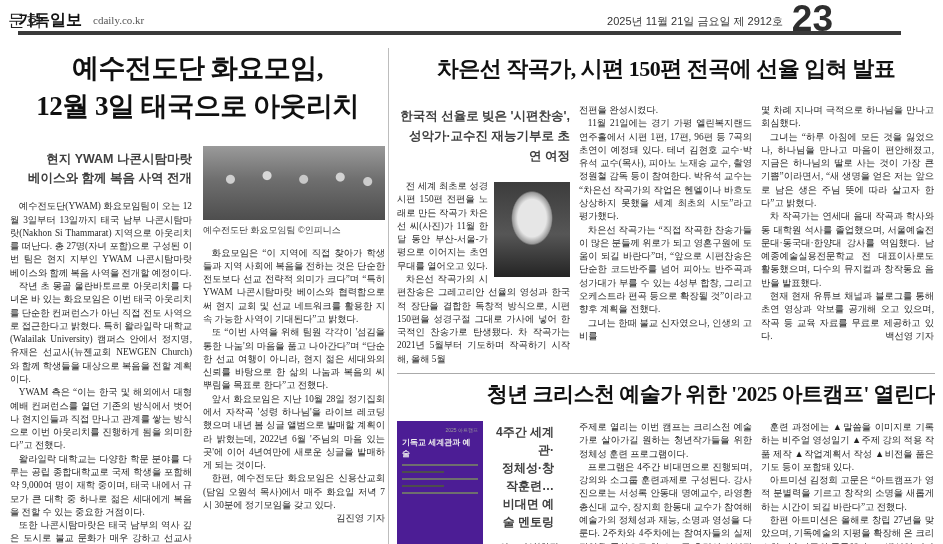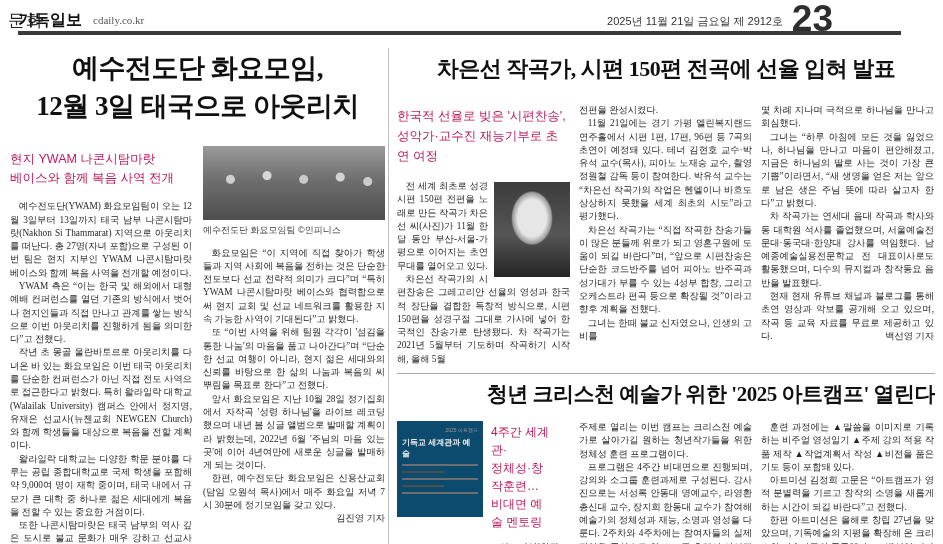--- a/index.html
+++ b/index.html
@@ -16,21 +16,21 @@
   .mast-rule { position:absolute; left:10px; top:31px; width:883px; height:4px; background:#3a3a3a; }
 
   
   .vdivider { position:absolute; left:388px; top:48px; bottom:0; width:1px; background:#bdbdbd; }
   .hdivider-right { position:absolute; left:397px; right:8px; top:373px; height:1px; background:#aaa; }
 
   
   .para { font-size:9.3px; line-height:1.43; text-align:justify; text-indent:0.95em; color:#262626; }
   .para.noindent { text-indent:0; }
   .byline { float:right; font-size:9.3px; color:#262626; }
-  .subtitle { font-family:"Liberation Sans","DejaVu Sans",sans-serif; font-weight:normal; color:#be185d; }
+  .subtitle { font-family:"Liberation Sans","DejaVu Sans",sans-serif; font-weight:bold; color:#404040;text-align:right; }
 
   
   .article-left { position:absolute; left:10px; top:38px; width:375px; height:506px; overflow:hidden; }
   .headline-left { text-align:center; font-weight:bold; font-size:27px; line-height:1.4; color:#101010; letter-spacing:-0.5px; margin-top:12px; }
   .left-body { display:flex; gap:11px; margin-top:20px; }
   .lcol { width:182px; }
   .left-subtitle { font-size:12.5px; line-height:1.55; margin:4px 0 12px 0; }
   .group-photo { width:183px; height:74px;
      background:
        radial-gradient(circle at 15% 45%, #cfcfcf 0 4px, transparent 5px),
@@ -48,21 +48,21 @@
   .rcol { width:173px; }
   .tr-subtitle { font-size:12.5px; line-height:1.6; margin:2px 0 14px 0; }
   .portrait { float:right; width:76px; height:95px; margin:2px 0 4px 6px;
      background: radial-gradient(ellipse 26px 34px at 50% 38%, #e6e6e6 0 55%, #9a9a9a 75%, transparent 80%),
                  linear-gradient(180deg,#3c3c3c 0%,#565656 55%,#242424 100%); }
 
   .article-br { position:absolute; left:397px; top:378px; width:538px; height:166px; overflow:hidden; }
   .headline-br { text-align:right; font-weight:bold; font-size:21px; color:#101010; letter-spacing:-0.5px; margin-top:2px; white-space:nowrap; }
   .br-body { display:flex; gap:9px; margin-top:13px; }
   .br-col1 { width:173px; display:flex; gap:8px; }
-  .poster { width:86px; height:96px; background:#0c4a6e; position:relative; flex:none; padding:6px 5px; }
+  .poster { width:86px; height:123px; background:#4c1d95; position:relative; flex:none; padding:6px 5px; }
   .poster-kicker { font-family:"Liberation Sans","DejaVu Sans",sans-serif; font-size:5px; color:#9b9b9b; text-align:right; }
   .poster-title { font-family:"Liberation Sans","DejaVu Sans",sans-serif; font-size:8px; font-weight:bold; color:#f0f0f0; margin-top:4px; }
   .poster-bar { height:2px; background:#6e6e6e; margin-top:5px; }
   .poster-bar.short { width:55%; background:#4d4d4d; }
   .br-col1-right { width:79px; }
   .br-subtitle { font-size:12px; line-height:1.5; margin:2px 16px 10px 0; }
 </style>
 </head>
 <body>
 
@@ -83,22 +83,22 @@
     <span>예수전도단 화요모임,</span><br>
     <span>12월 3일 태국으로 아웃리치</span>
   </h1>
   <div class="left-body">
     <div class="lcol">
       <div class="subtitle left-subtitle">
         <span>현지 YWAM 나콘시탐마랏</span><br>
         <span>베이스와 함께 복음 사역 전개</span>
       </div>
       <p class="para">예수전도단(YWAM) 화요모임팀이 오는 12월 3일부터 13일까지 태국 남부 나콘시탐마랏(Nakhon Si Thammarat) 지역으로 아웃리치를 떠난다. 총 27명(자녀 포함)으로 구성된 이번 팀은 현지 지부인 YWAM 나콘시탐마랏 베이스와 함께 복음 사역을 전개할 예정이다.</p>
+      <p class="para">작년 초 몽골 울란바토르로 아웃리치를 다녀온 바 있는 화요모임은 이번 태국 아웃리치를 단순한 컨퍼런스가 아닌 직접 전도 사역으로 접근한다고 밝혔다. 특히 왈라일락 대학교(Walailak University) 캠퍼스 안에서 정지명, 유재은 선교사(뉴젠교회 NEWGEN Church)와 함께 학생들을 대상으로 복음을 전할 계획이다.</p>
       <p class="para">YWAM 측은 “이는 한국 및 해외에서 대형 예배 컨퍼런스를 열던 기존의 방식에서 벗어나 현지인들과 직접 만나고 관계를 쌓는 방식으로 이번 아웃리치를 진행하게 됨을 의미한다”고 전했다.</p>
-      <p class="para">작년 초 몽골 울란바토르로 아웃리치를 다녀온 바 있는 화요모임은 이번 태국 아웃리치를 단순한 컨퍼런스가 아닌 직접 전도 사역으로 접근한다고 밝혔다. 특히 왈라일락 대학교(Walailak University) 캠퍼스 안에서 정지명, 유재은 선교사(뉴젠교회 NEWGEN Church)와 함께 학생들을 대상으로 복음을 전할 계획이다.</p>
       <p class="para">왈라일락 대학교는 다양한 학문 분야를 다루는 공립 종합대학교로 국제 학생을 포함해 약 9,000여 명이 재학 중이며, 태국 내에서 규모가 큰 대학 중 하나로 젊은 세대에게 복음을 전할 수 있는 중요한 거점이다.</p>
       <p class="para">또한 나콘시탐마랏은 태국 남부의 역사 깊은 도시로 불교 문화가 매우 강하고 선교사 수가 적은 복음의 불모지로 알려져 있다.</p>
     </div>
     <div class="lcol">
       <div class="group-photo"></div>
       <div class="photo-caption">예수전도단 화요모임팀 ©인피니스</div>
       <p class="para">화요모임은 “이 지역에 직접 찾아가 학생들과 지역 사회에 복음을 전하는 것은 단순한 전도보다 선교 전략적 의미가 크다”며 “특히 YWAM 나콘시탐마랏 베이스와 협력함으로써 현지 교회 및 선교 네트워크를 활용한 지속 가능한 사역이 기대된다”고 밝혔다.</p>
       <p class="para">또 “이번 사역을 위해 팀원 각각이 '섬김을 통한 나눔'의 마음을 품고 나아간다”며 “단순한 선교 여행이 아니라, 현지 젊은 세대와의 신뢰를 바탕으로 한 삶의 나눔과 복음의 씨 뿌림을 목표로 한다”고 전했다.</p>
       <p class="para">앞서 화요모임은 지난 10월 28일 정기집회에서 자작곡 '성령 하나님'을 라이브 레코딩했으며 내년 봄 싱글 앨범으로 발매할 계획이라 밝혔는데, 2022년 6월 '주님의 마음 있는 곳'에 이어 4년여만에 새로운 싱글을 발매하게 되는 것이다.</p>
       <p class="para">

